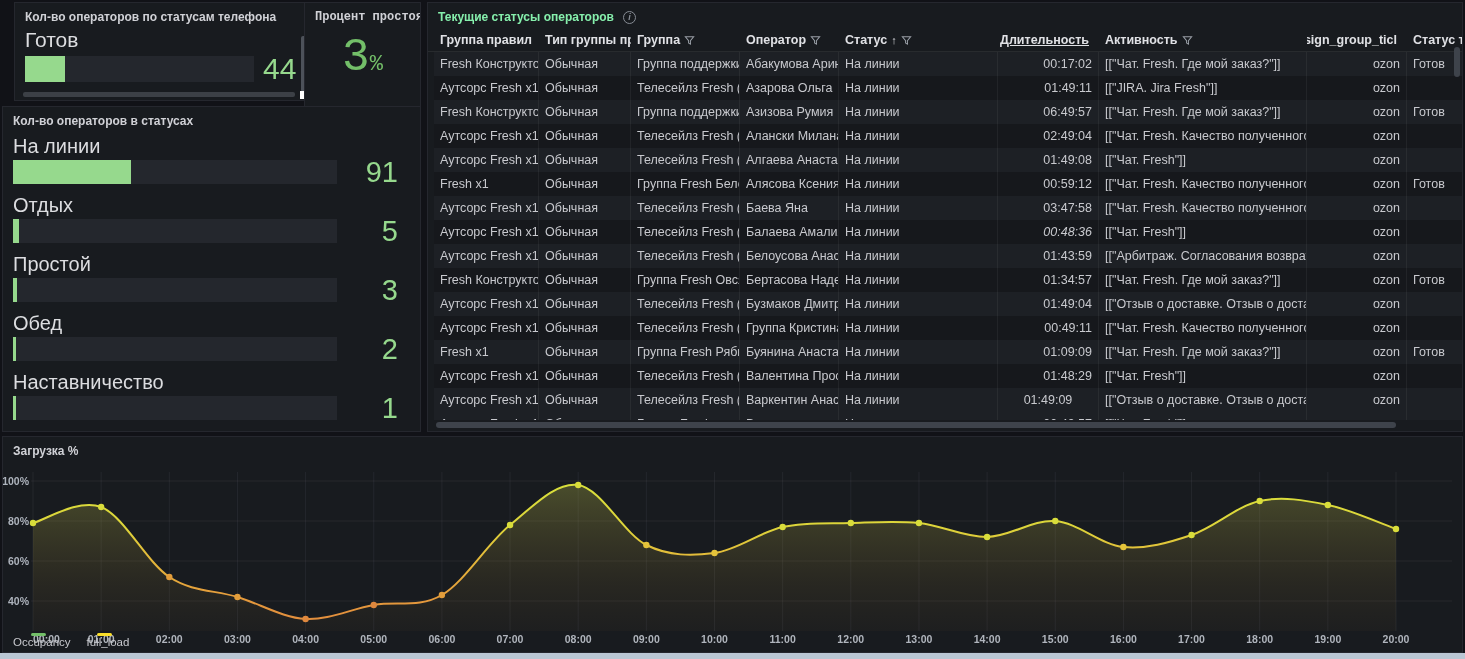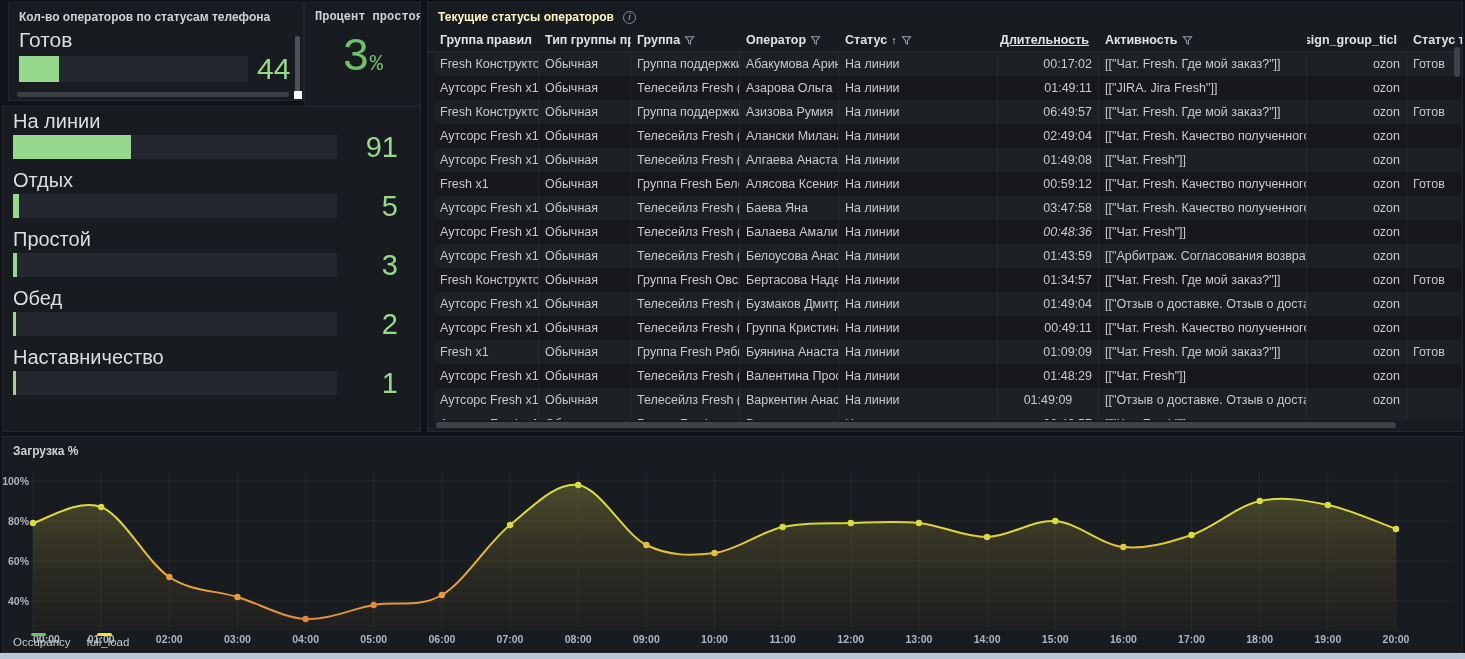--- a/index.html
+++ b/index.html
@@ -6,21 +6,21 @@
   html,body { background:#0e0f13; }
   .root {
     position: relative; width: 1465px; height: 659px;
     background: #111217; overflow: hidden;
     font-family: "Liberation Sans", "DejaVu Sans", sans-serif;
   }
   .panel { position: absolute; background: #181b1f; border: 1px solid #25272e; }
   .panel-title { font-size: 12px; font-weight: 600; color: #d0d1d6; padding: 7px 10px 4px; white-space: nowrap; overflow: hidden; }
 
   
-  #panelA { left: 8px; top: 2px; width: 296px; height: 99px; }
+  #panelA { left: 14px; top: 2px; width: 296px; height: 99px; }
   .gauge-label { font-size: 21px; color: #dcdde0; padding: 0 10px; line-height: 24px; }
   .bar-row { display: flex; align-items: flex-end; padding: 0 0 0 10px; margin-top: 3px; }
   .bar-track { position: relative; width: 229px; height: 26px; background: #24272d; }
   .bar-fill { height: 100%; background: #96d98d; min-width: 3px; }
   .gauge-value { font-size: 30px; color: #96d98d; line-height: 27px; margin-left: 9px; }
   .vscroll { position: absolute; right: 3px; top: 33px; width: 5px; height: 56px; background: #4d525a; border-radius: 2px; }
   .hscroll-a { position: absolute; left: 8px; bottom: 3px; width: 272px; height: 5px; background: #3c4046; border-radius: 2px; }
   .scroll-corner { position: absolute; right: 1px; bottom: 1px; width: 8px; height: 8px; background: #ffffff; }
 
   
@@ -34,21 +34,21 @@
   .s-rows { padding: 1px 10px 0; }
   .s-label { font-size: 20px; color: #dcdde0; height: 27px; line-height: 27px; }
   .s-bar-row { display: flex; align-items: flex-start; height: 24px; margin-bottom: 8px; }
   .s-track { width: 324px; height: 24px; background: #24272d; }
   .s-fill { height: 100%; background: #96d98d; min-width: 3px; }
   .s-value { flex: 1; text-align: right; font-size: 29px; color: #96d98d; line-height: 24px; padding-right: 12px; }
 
   
   #panelD { left: 427px; top: 2px; width: 1036px; height: 430px; overflow: hidden; }
   .tbl-title-row { display: flex; align-items: center; gap: 9px; padding: 7px 10px 5px; }
-  .tbl-title { font-size: 12px; font-weight: 600; color: #fef9c3; }
+  .tbl-title { font-size: 12px; font-weight: 600; color: #86efac; }
   .info-icon { width: 13px; height: 13px; border: 1px solid #878c94; border-radius: 50%; color: #878c94;
     font-size: 9px; font-weight: 700; font-style: italic; display: flex; align-items: center; justify-content: center; }
   .thead { display: flex; height: 23px; padding-left: 6px; border-bottom: 1px solid rgba(255,255,255,0.07); }
   .th { display: flex; align-items: center; gap: 4px; font-size: 12.5px; font-weight: 700; color: #e0e1e5;
     padding: 0 6px; white-space: nowrap; overflow: hidden; flex: 0 0 auto; }
   .th.right { justify-content: flex-end; }
   .sort-arrow { font-size: 11px; color: #d4d5d9; }
   .tbody { padding-left: 6px; }
   .tr { display: flex; height: 24px; }
   .tr.odd { background: #1d2025; }
@@ -90,20 +90,21 @@
 
   <section class="panel" id="panelB">
     <div class="panel-title">Процент простоя</div>
     <div class="big-stat">
       <span class="big-num">3</span>
       <span class="big-unit">%</span>
     </div>
   </section>
 
   <section class="panel" id="panelC">
+    <div class="panel-title">Кол-во операторов в статусах</div>
     <div class="s-rows" id="statusRows">
         <div>
           <div class="s-label">На линии</div>
           <div class="s-bar-row">
             <div class="s-track">
               <div class="s-fill" style="width: 36.4%;"></div>
             </div>
             <div class="s-value">91</div>
           </div>
         </div>

